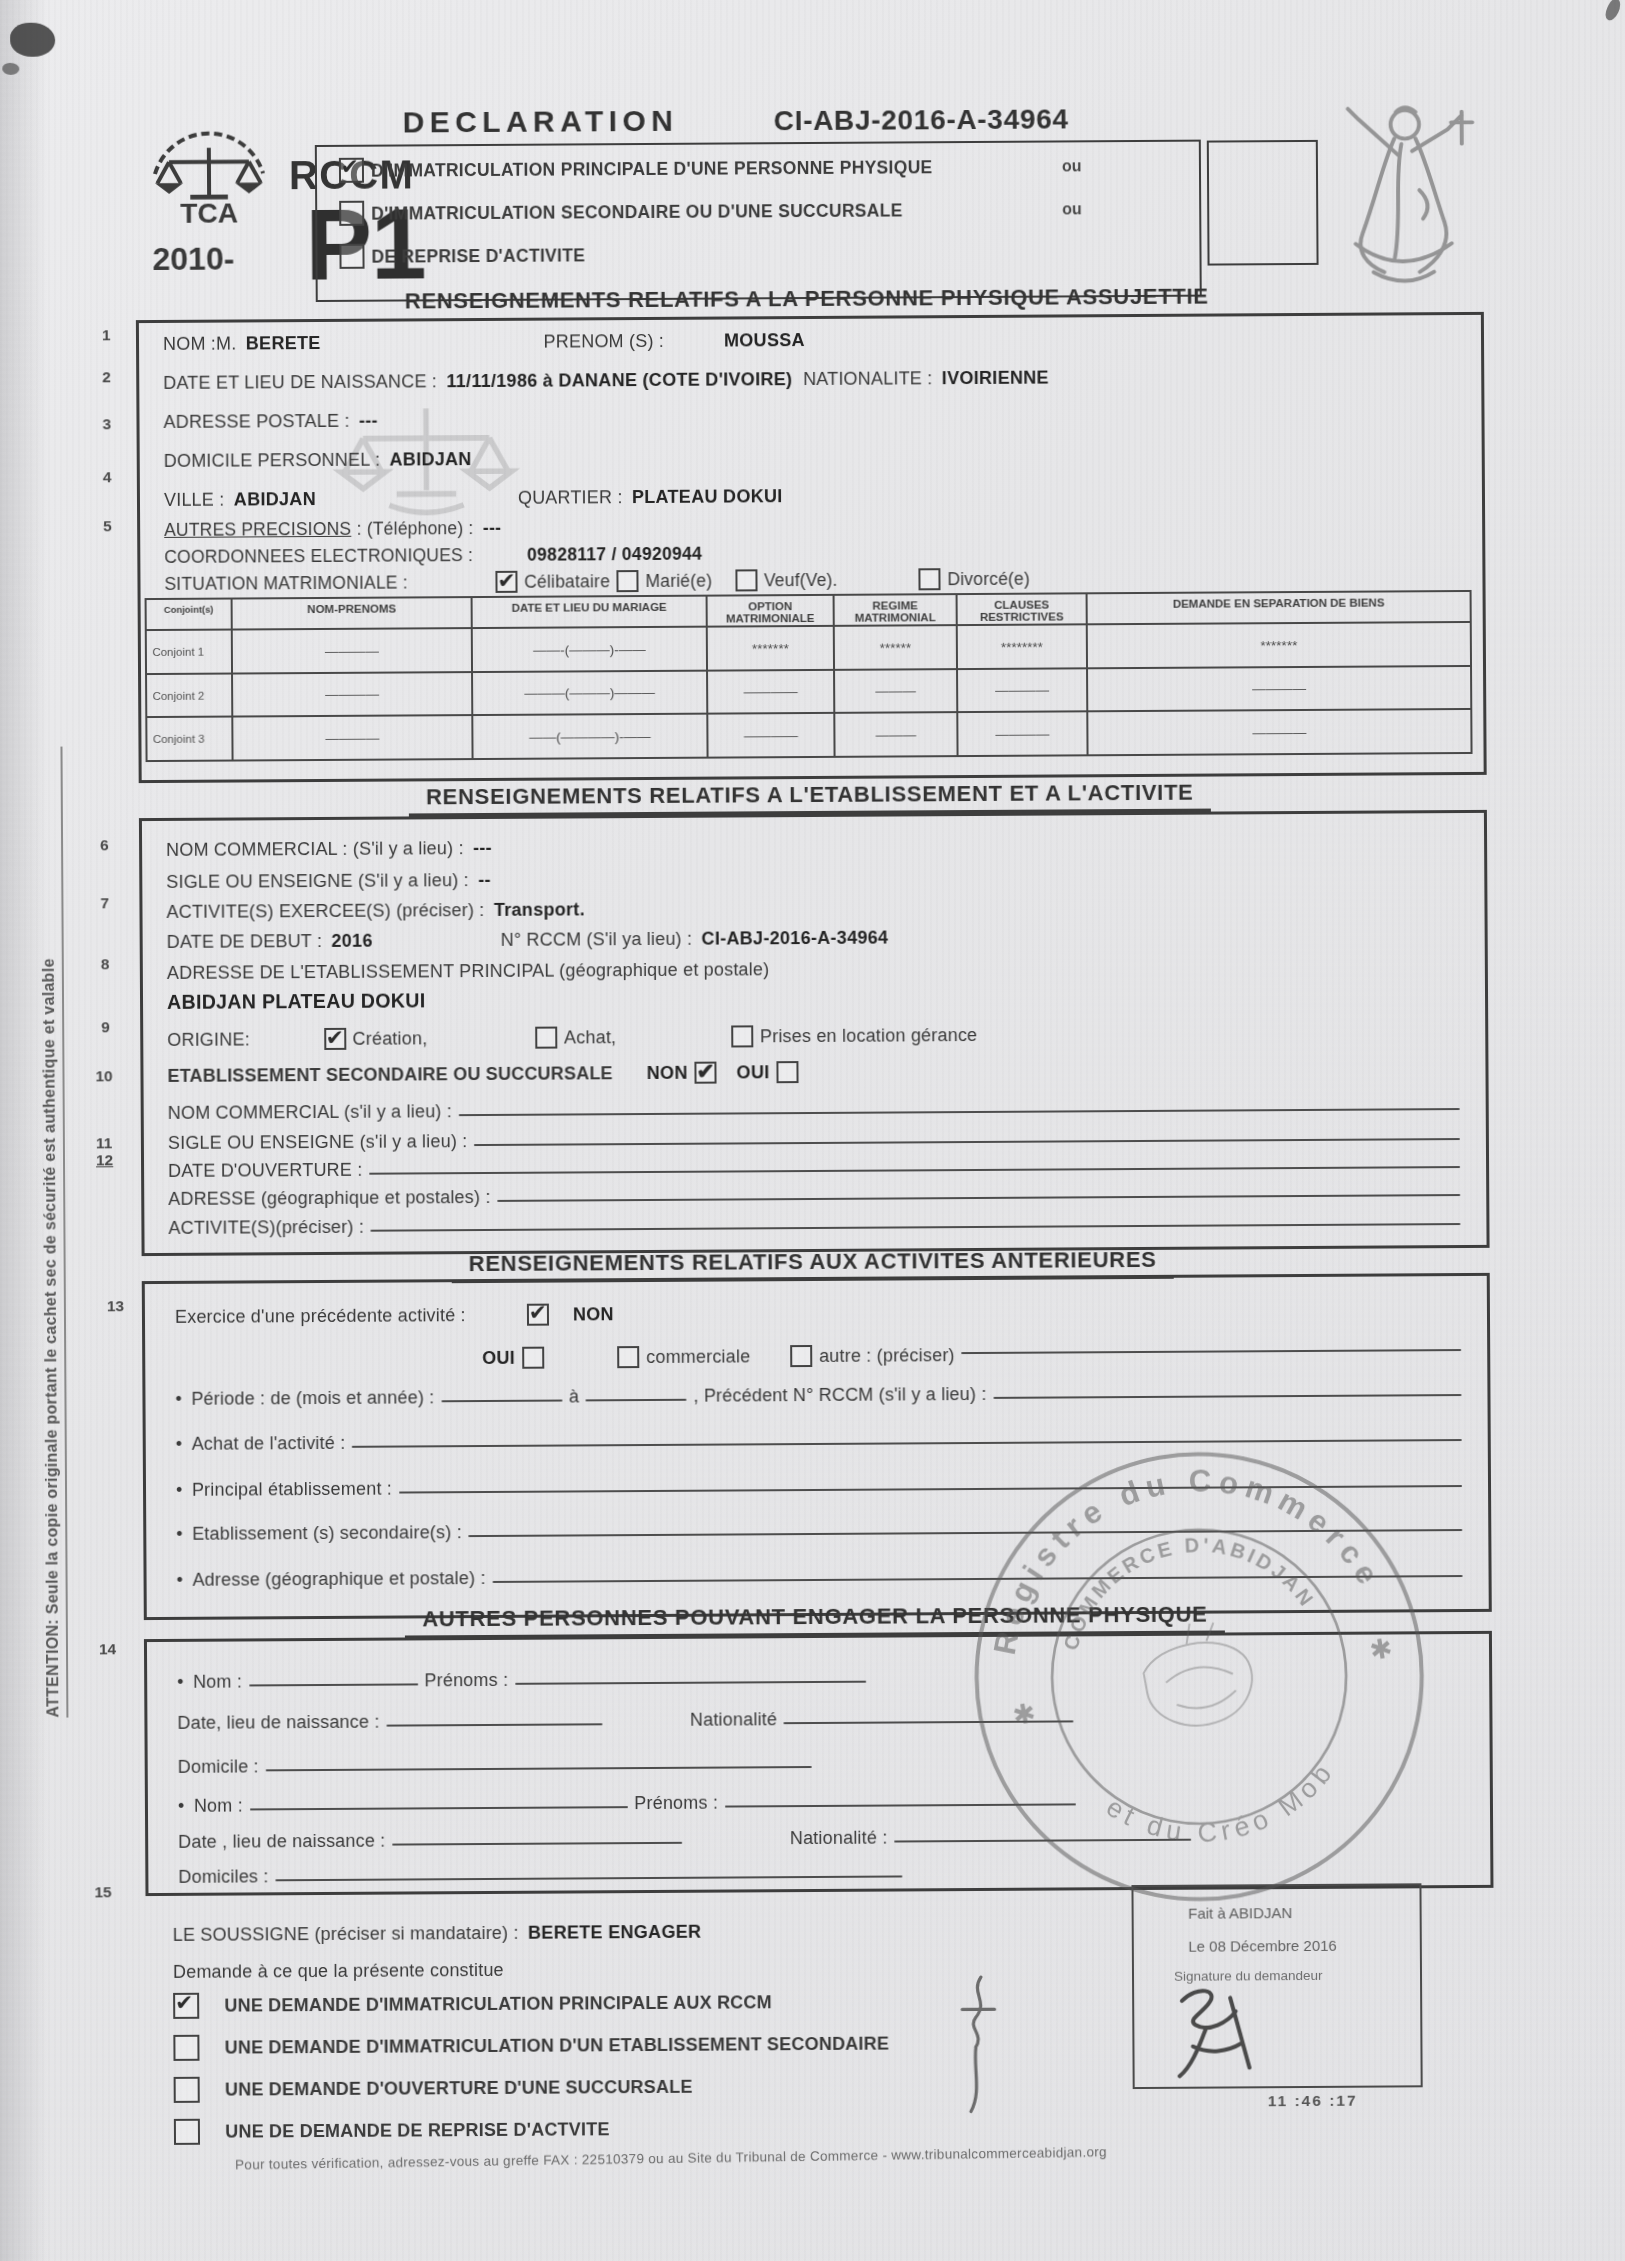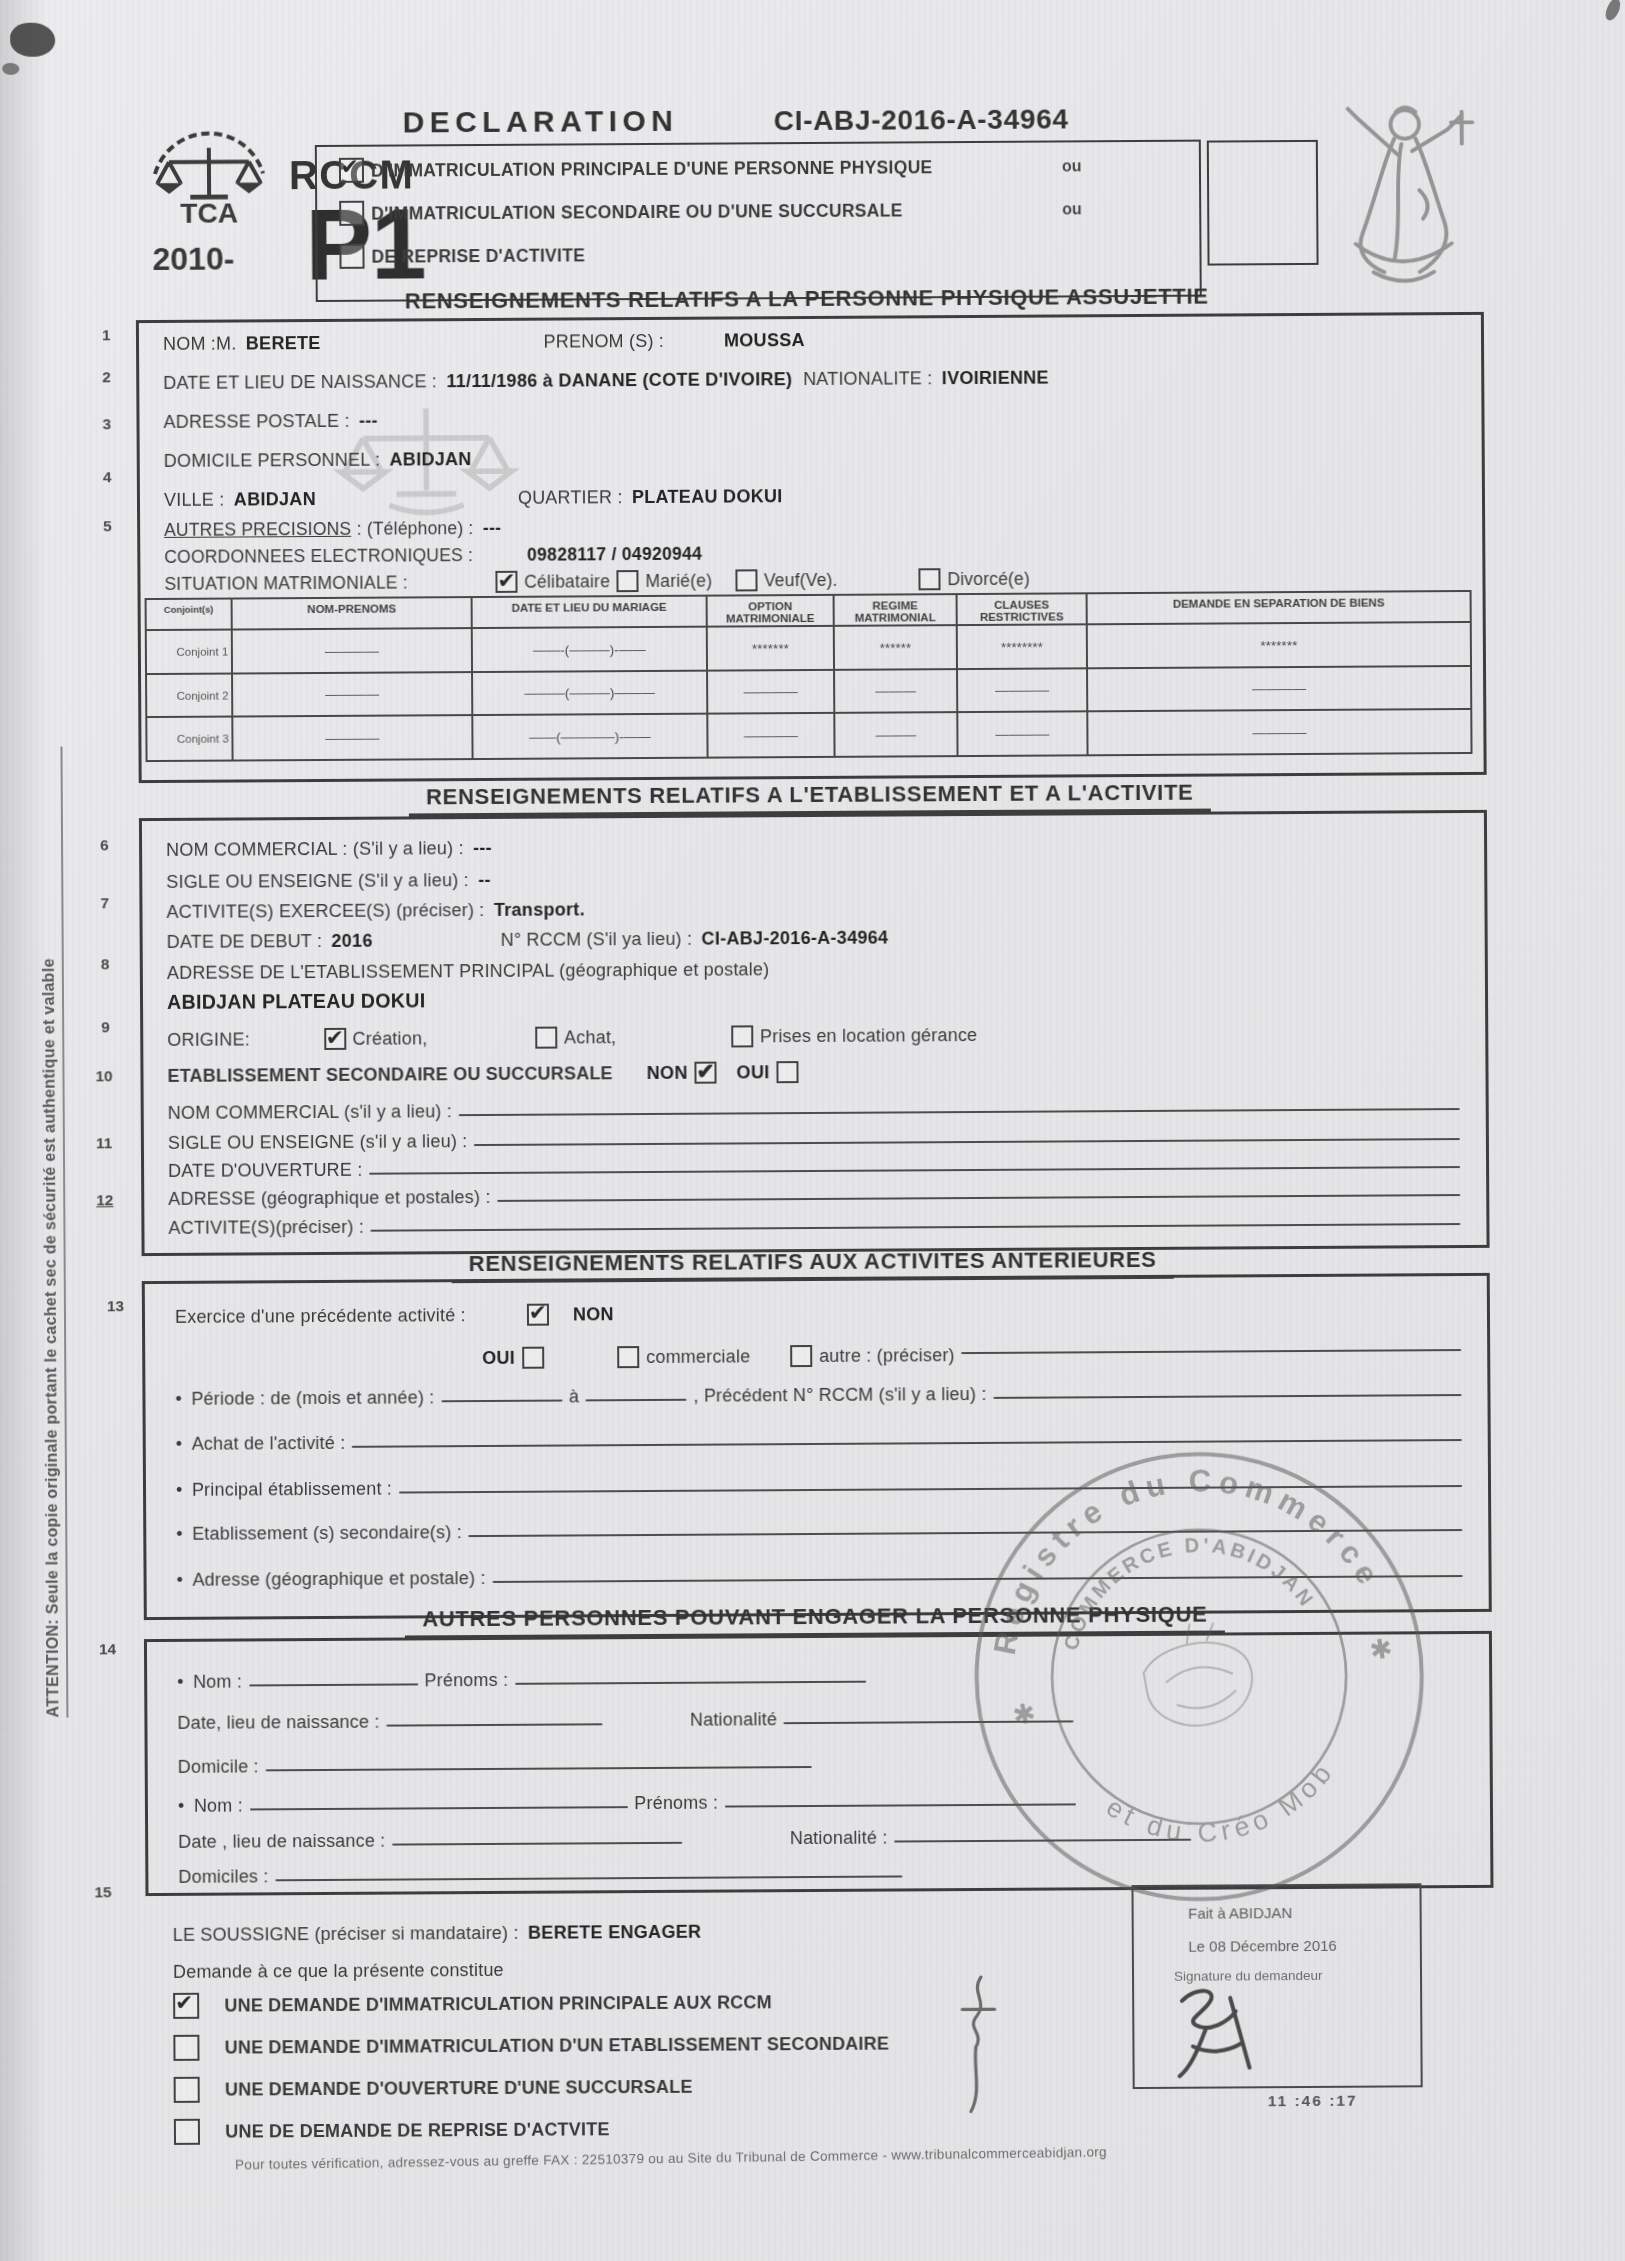--- a/index.html
+++ b/index.html
@@ -34,21 +34,21 @@
   .cb.on::after{content:"✔";position:absolute;left:0px;top:-5.4px;font-size:21.6px;color:#2c2c2c;}
   .box{position:absolute;border:3.4px solid #3d3d3d;background:transparent;}
   .sec-title{position:absolute;left:135px;width:1342px;text-align:center;font-weight:700;font-size:22px;letter-spacing:0.7px;color:#333;}
   .sec-title .tspan{display:inline-block;padding:0 17.5px 2.7px 17.5px;}
   .sec-title.ul .tspan{border-bottom:3.4px solid #3d3d3d;}
   .num{position:absolute;font-size:15.5px;font-weight:700;color:#4a4a4a;}
   table.cj{border-collapse:collapse;table-layout:fixed;width:1326px;}
   table.cj th,table.cj td{border:2px solid #484848;padding:1.3px 2.7px;overflow:hidden;}
   table.cj th{font-size:11.5px;font-weight:700;color:#3f3f3f;text-align:center;vertical-align:top;padding-top:4px;}
   table.cj td{font-size:13.5px;color:#4a4a4a;text-align:center;height:39px;}
-  table.cj td.rowhead{font-size:11.5px;text-align:right;padding-left:5.4px;color:#555;margin-top:32px;}
+  table.cj td.rowhead{font-size:11.5px;text-align:left;padding-left:5.4px;color:#555;margin-top:32px;}
   .ghost{opacity:.2;}
   .blob{position:absolute;background:#2e2e2e;border-radius:45% 55% 50% 50%;}
   .smalltxt{font-size:15px;color:#5f5f5f;margin-left:37px;}
   .sig-box{position:absolute;border:2.7px solid #4a4a4a;}
   .footer-note{position:absolute;font-size:13.5px;color:#6b6b6b;letter-spacing:0.3px;transform:rotate(-.5deg);}
   .sidenote{position:absolute;left:35px;top:1713px;width:971px;transform:rotate(-90deg);transform-origin:0 0;
     font-size:16px;font-weight:600;color:#5a5a5a;border-bottom:2px solid #8a8a8a;padding-bottom:4px;letter-spacing:0.3px;white-space:nowrap;}
   .ou{position:absolute;left:730px;font-size:16px;font-weight:700;color:#4a4a4a;}
   .typerow{position:relative;display:flex;align-items:center;height:43px;}
   .typerow .tl{font-size:17.5px;font-weight:700;letter-spacing:0.3px;color:#3c3c3c;}
@@ -70,21 +70,21 @@
   <span class="num" style="left:101px;top:364px;">2</span>
   <span class="num" style="left:101px;top:411px;">3</span>
   <span class="num" style="left:101px;top:464px;">4</span>
   <span class="num" style="left:101px;top:513px;">5</span>
   <span class="num" style="left:96px;top:832px;">6</span>
   <span class="num" style="left:96px;top:890px;">7</span>
   <span class="num" style="left:96px;top:951px;">8</span>
   <span class="num" style="left:96px;top:1014px;">9</span>
   <span class="num" style="left:90px;top:1063px;">10</span>
   <span class="num" style="left:90px;top:1130px;">11</span>
-  <span class="num" style="left:90px;top:1187px;text-decoration:underline;">12</span>
+  <span class="num" style="left:90px;top:1147px;text-decoration:underline;">12</span>
   <span class="num" style="left:100px;top:1293px;">13</span>
   <span class="num" style="left:90px;top:1636px;">14</span>
   <span class="num" style="left:84px;top:1879px;">15</span>
 
   <svg class="abs" style="left:138px;top:123px;" width="142" height="101" viewBox="0 0 120 86">
     <g fill="none" stroke="#3c3c3c" stroke-width="3.4">
       <path d="M14 40 A48 48 0 0 1 106 40" stroke-dasharray="7 4"></path>
       <path d="M26 30 H94"></path>
       <path d="M60 18 V58"></path>
       <path d="M26 30 L16 48 M26 30 L36 48"></path>

